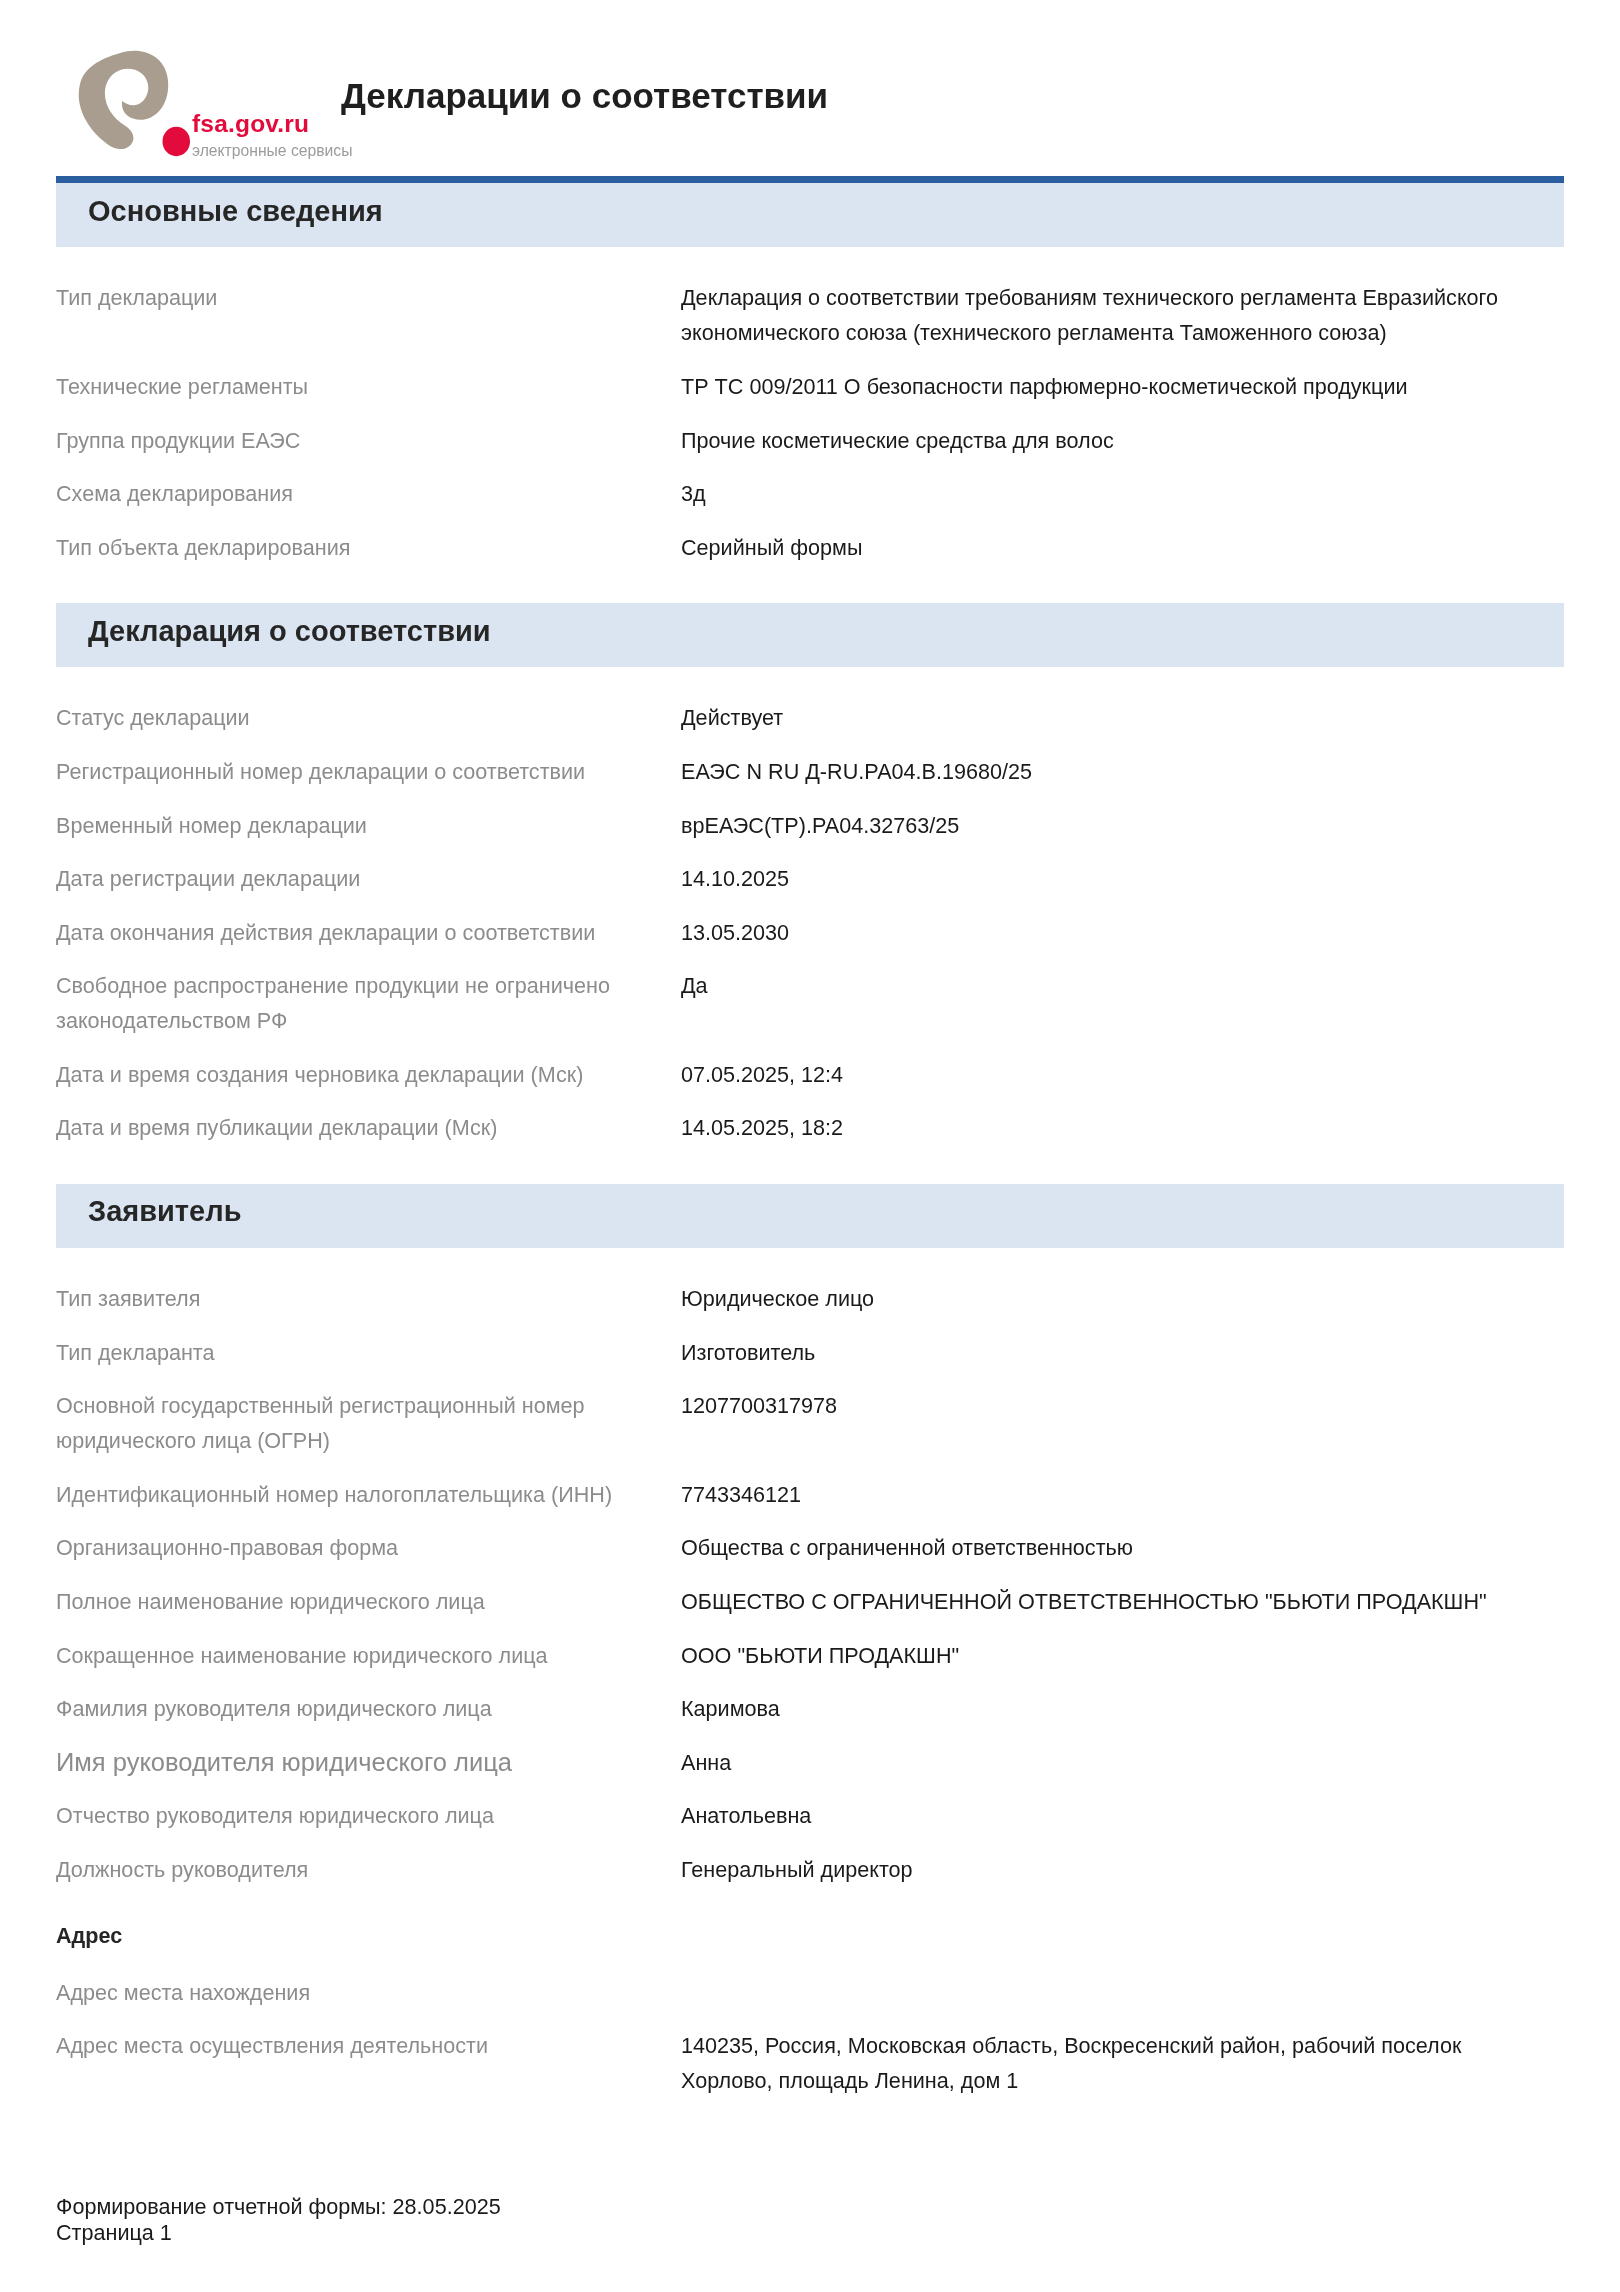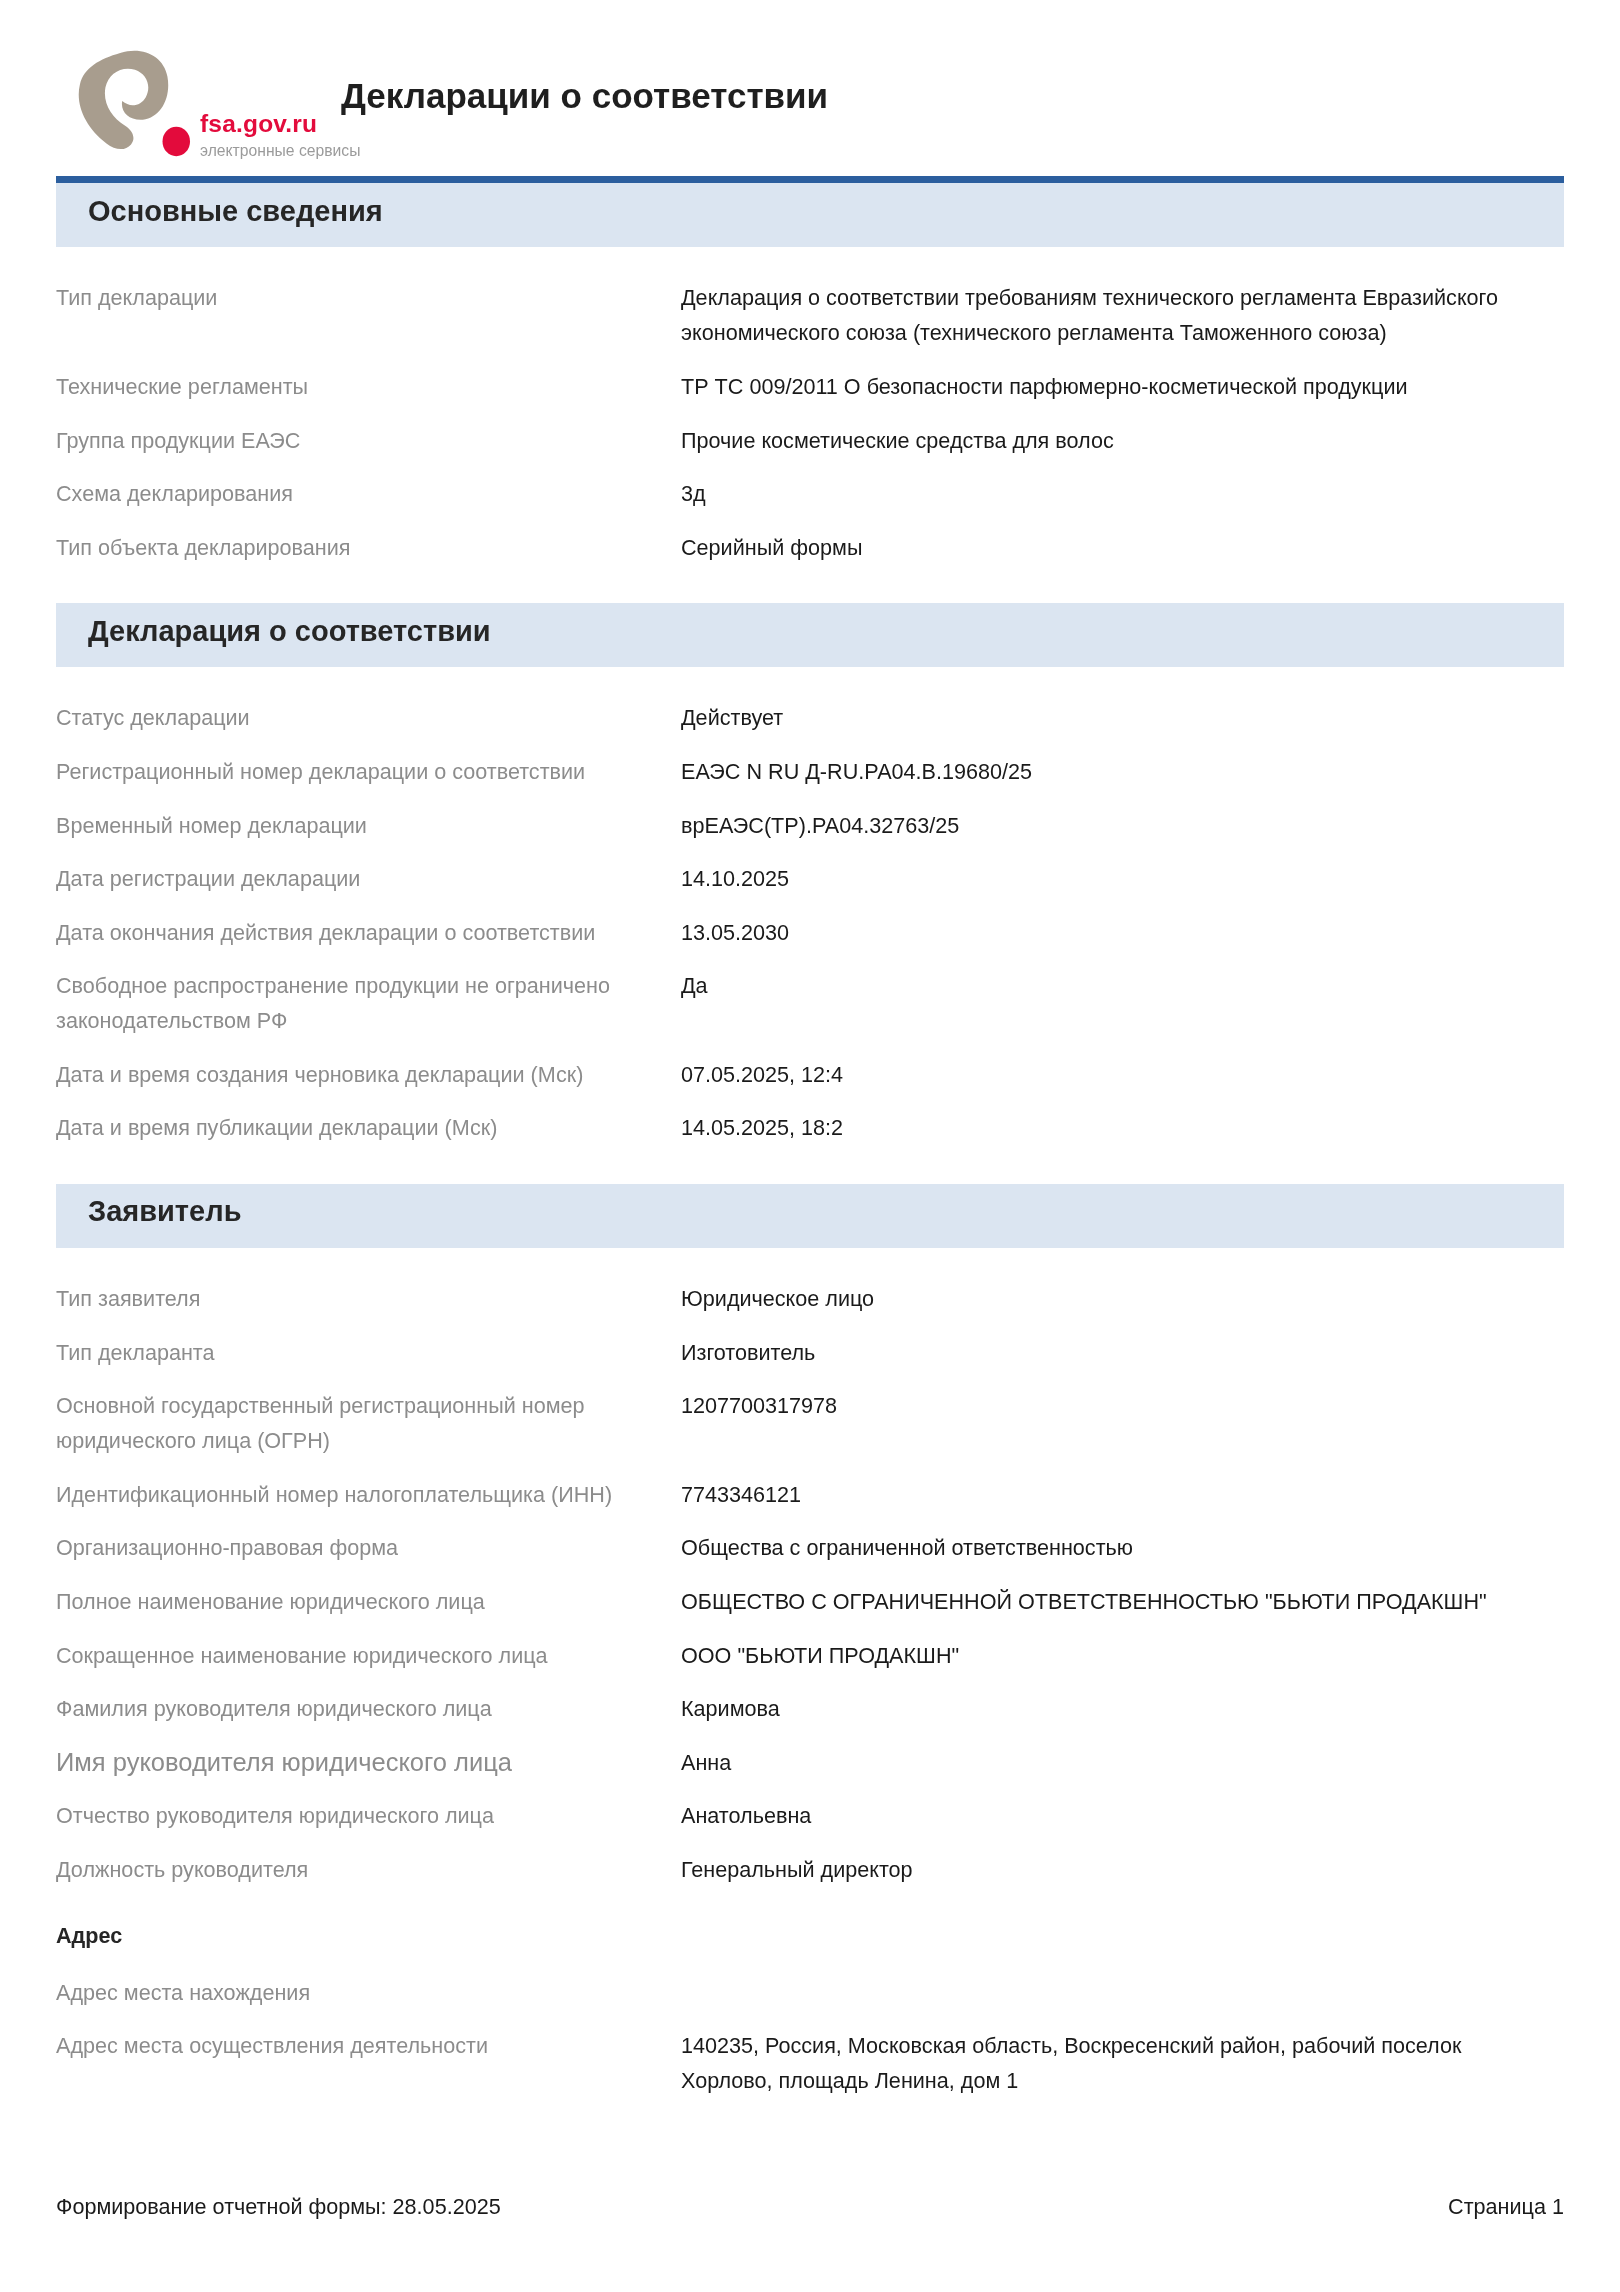--- a/index.html
+++ b/index.html
@@ -18,21 +18,21 @@
     font-family:"Liberation Sans","DejaVu Sans",sans-serif;
     color:var(--value-dark);
     position:relative;
     overflow:hidden;
   }
 
   
   .page-header{position:absolute;top:49px;left:74px;display:flex;align-items:flex-start;}
   .logo{display:flex;align-items:flex-start;}
   .logo-mark{width:118px;height:118px;position:relative;}
-  .logo-text{margin-left:8px;margin-top:61px;}
+  .logo-text{margin-left:0;margin-top:61px;}
   .logo-domain{color:var(--brand-red);font-weight:700;font-size:24.5px;letter-spacing:0.2px;}
   .logo-sub{color:#9b9b9b;font-size:15.7px;margin-top:3.9px;}
   .doc-title{
     position:absolute;left:267px;top:27.4px;
     font-size:35px;font-weight:700;color:#1f1f1f;white-space:nowrap;
   }
 
   
   .content{position:absolute;top:176px;left:56px;width:1508px;}
   .section + .section{margin-top:13.7px;}
@@ -55,21 +55,21 @@
   .row .value{color:var(--value-dark);}
   .subheader{
     font-size:21.6px;font-weight:700;color:#262626;
     margin:31px 0 21.6px 0;line-height:35px;
   }
 
   
   .page-footer{
     position:absolute;top:2194px;left:56px;right:56px;
     display:flex;justify-content:space-between;
-    font-size:21.6px;color:#1a1a1a;
+    font-size:21.6px;color:#1a1a1a;flex-direction:column;
   }
 </style>
 </head>
 <body>
 
 <div class="page-header">
   <div class="logo">
     <div class="logo-mark">
       <svg width="118" height="118" viewBox="0 0 120 120">
         <path fill="var(--brand-taupe)" d="M47,4 C70,-3 91,7 95,28 C99,50 88,70 70,72 C56,73 47,64 49,53 C57,60 68,58 73,49 C79,38 74,25 62,21 C48,17 35,25 32,39 C29,55 38,69 52,78 C60,83 63,91 58,97 C52,104 42,103 33,96 C12,80 1,57 6,36 C10,19 26,10 47,4 Z"></path>

